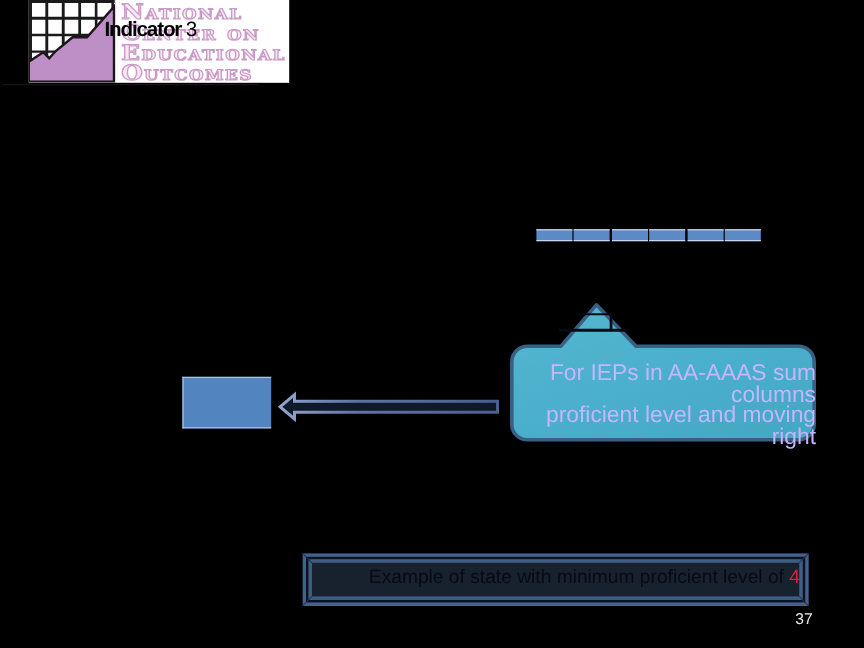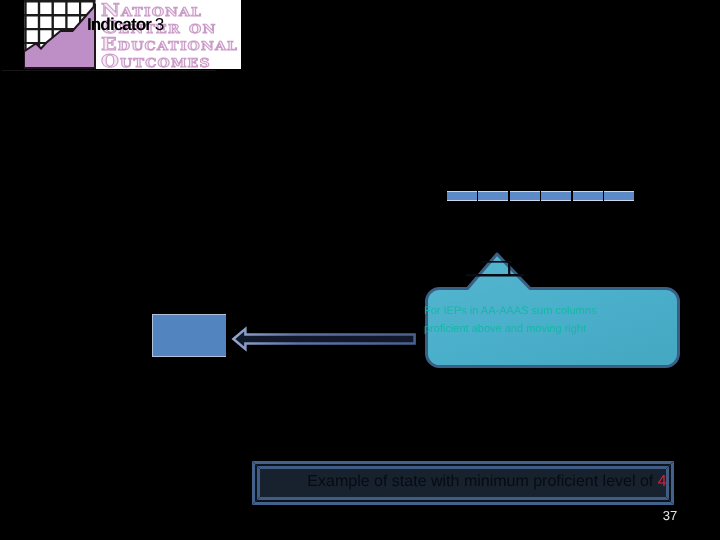--- a/index.html
+++ b/index.html
@@ -39,21 +39,21 @@
   .resultbox{position:absolute;left:152px;top:314px;width:74px;height:43px;background:#5284c0;
              border-top:1px solid #b0c3dd;border-bottom:1px solid #b0c3dd;
              border-left:1px solid #b0c3dd;box-sizing:border-box;}
 
   
   .arrow{position:absolute;left:229px;top:322px;width:190px;height:34px;}
 
   
   .callout{position:absolute;left:424px;top:250px;width:256px;height:120px;}
   .callout-text{will-change:transform;position:absolute;left:424px;top:302.5px;width:256px;
-                text-align:left;color:#14b8a6;font-size:11px;line-height:17.6px;}
+                text-align:right;color:#c4b5fd;font-size:19px;line-height:17.6px;}
 
   
   .caption{position:absolute;left:252px;top:461px;width:422px;height:44px;}
   .caption-text{will-change:transform;position:absolute;left:252px;top:473px;width:470px;text-align:center;
                 font-size:16px;color:#070b12;white-space:nowrap;}
   .caption-text .hl{color:#e01f38;}
 
   
   .pagenum{position:absolute;left:655px;top:508px;width:30px;text-align:center;
            font-size:13px;color:#e8e8e8;will-change:transform;}
@@ -133,21 +133,21 @@
                L15.5 116.5 A13 13 0 0 1 2.5 103.5 Z" fill="url(#calloutFill)" stroke="#3a5f84" stroke-width="3" stroke-linejoin="round"></path>
       <g stroke="#070b14" stroke-linecap="butt" fill="none">
         <path d="M58 11.8 H88" stroke-width="1.7"></path>
         <path d="M42 25.2 H100" stroke-width="2.4"></path>
         <path d="M85.2 12.6 V26" stroke-width="2.3"></path>
       </g>
     </svg>
   </div>
   <div class="callout-text">
     <div>For IEPs in AA-AAAS sum columns</div>
-    <div>proficient above and moving right</div>
+    <div>proficient level and moving right</div>
   </div>
 
   <div class="caption">
     <svg width="422" height="44" viewBox="0 0 422 44" xmlns="http://www.w3.org/2000/svg">
 
       <rect x="0" y="0" width="422" height="44" fill="#44618b"></rect>
 
       <rect x="3" y="3" width="416" height="38" fill="#0b131f"></rect>
 
       <rect x="5" y="5" width="412" height="34" fill="#3f5c85"></rect>

